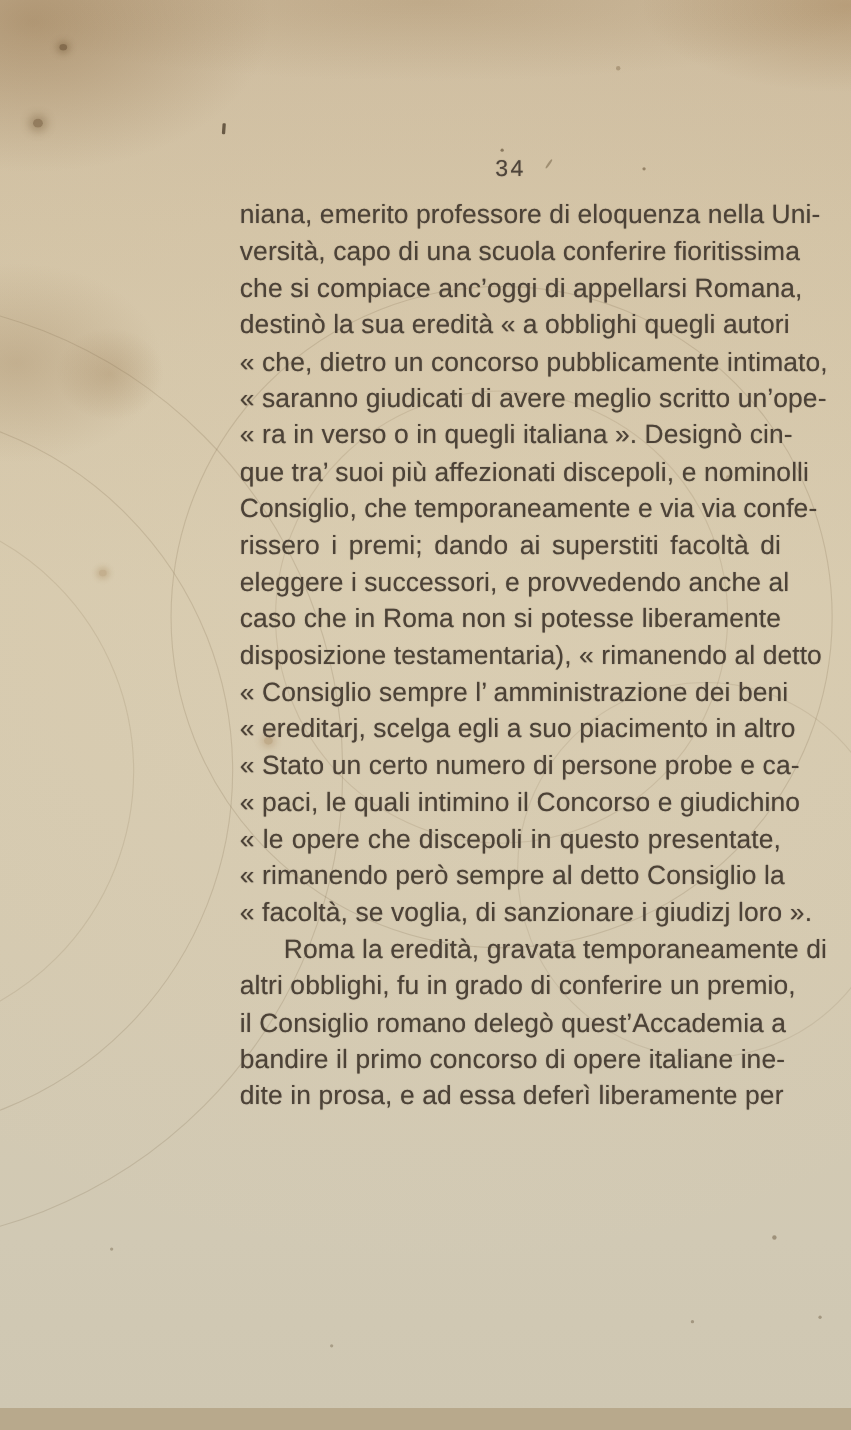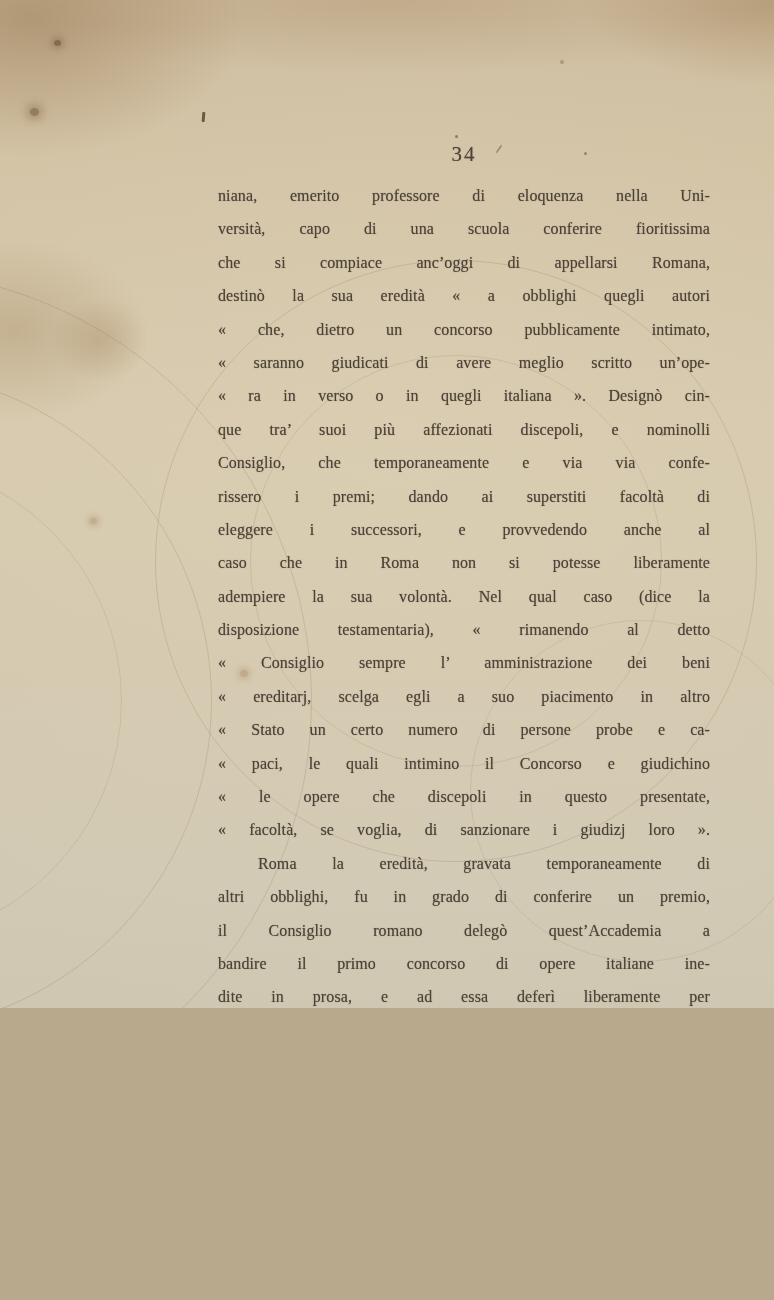--- a/index.html
+++ b/index.html
@@ -7,31 +7,31 @@
     --ink: #4c4237;
   }
   html, body {
     margin: 0;
     padding: 0;
     background: #b8a98c;
   }
   .page {
     position: relative;
     width: 774px;
-    height: 1008px;
+    height: 1280px;
     overflow: hidden;
     background:
       radial-gradient(ellipse 300px 190px at 30px 20px,  rgba(133, 97, 55, 0.40), rgba(133, 97, 55, 0) 72%),
       radial-gradient(ellipse 190px 130px at 15px 330px, rgba(146,114, 74, 0.28), rgba(146,114, 74, 0) 70%),
       radial-gradient(ellipse 70px 60px  at 100px 340px, rgba(140,105, 62, 0.22), rgba(140,105, 62, 0) 70%),
       radial-gradient(ellipse 260px 110px at 770px 5px,  rgba(150,112, 66, 0.38), rgba(150,112, 66, 0) 72%),
       radial-gradient(ellipse 520px 90px  at 387px 2px,  rgba(148,115, 72, 0.25), rgba(148,115, 72, 0) 80%),
       radial-gradient(ellipse 900px 760px at 52% 42%,    rgba(226,214,188, 0.30), rgba(226,214,188, 0) 82%),
       linear-gradient(180deg, #cdbb9e 0%, #d2c2a4 16%, #d6c9ad 42%, #d4c9b0 68%, #d1c9b4 88%, #cfc7b2 100%);
-    font-family: Liberation Serif, serif;
+    font-family: Liberation Sans, sans-serif;
     color: var(--ink);
   }
 
   
   .ring {
     position: absolute;
     border: 1.5px solid rgba(122, 101, 70, 0.20);
     border-radius: 50%;
     pointer-events: none;
   }
@@ -59,21 +59,21 @@
     letter-spacing: 2px;
     color: #4e443a;
     text-shadow: 0 0 1px rgba(78, 68, 58, 0.5);
   }
 
   .textblock {
     position: absolute;
     left: 218px;
     top: 179px;
     width: 492px;
-    font-size: 16px;
+    font-size: 24px;
     line-height: 33.4px;
     letter-spacing: 0.1px;
     color: var(--ink);
     text-shadow: 0 0 1px rgba(76, 66, 55, 0.55);
   }
   .line {
     height: 33.4px;
     text-align: justify;
     text-align-last: justify;
     white-space: nowrap;
@@ -118,27 +118,27 @@
       <div class="line">che si compiace anc’oggi di appellarsi Romana,</div>
       <div class="line">destinò la sua eredità « a obblighi quegli autori</div>
       <div class="line">« che, dietro un concorso pubblicamente intimato,</div>
       <div class="line">« saranno giudicati di avere meglio scritto un’ope-</div>
       <div class="line">« ra in verso o in quegli italiana ». Designò cin-</div>
       <div class="line">que tra’ suoi più affezionati discepoli, e nominolli</div>
       <div class="line">Consiglio, che temporaneamente e via via confe-</div>
       <div class="line">rissero i premi; dando ai superstiti facoltà di</div>
       <div class="line">eleggere i successori, e provvedendo anche al</div>
       <div class="line">caso che in Roma non si potesse liberamente</div>
-      <div class="line">adempiere la sua volontà. Nel qual caso (dice la</div>
       <div class="line">disposizione testamentaria), « rimanendo al detto</div>
       <div class="line">« Consiglio sempre l’ amministrazione dei beni</div>
       <div class="line">« ereditarj, scelga egli a suo piacimento in altro</div>
       <div class="line">« Stato un certo numero di persone probe e ca-</div>
       <div class="line">« paci, le quali intimino il Concorso e giudichino</div>
       <div class="line">« le opere che discepoli in questo presentate,</div>
+      <div class="line">« rimanendo però sempre al detto Consiglio la</div>
       <div class="line">« facoltà, se voglia, di sanzionare i giudizj loro ».</div>
       <div class="line indent">Roma la eredità, gravata temporaneamente di</div>
       <div class="line">altri obblighi, fu in grado di conferire un premio,</div>
       <div class="line">il Consiglio romano delegò quest’Accademia a</div>
       <div class="line">bandire il primo concorso di opere italiane ine-</div>
       <div class="line">dite in prosa, e ad essa deferì liberamente per</div>
     </div>
 
 </div>
 

